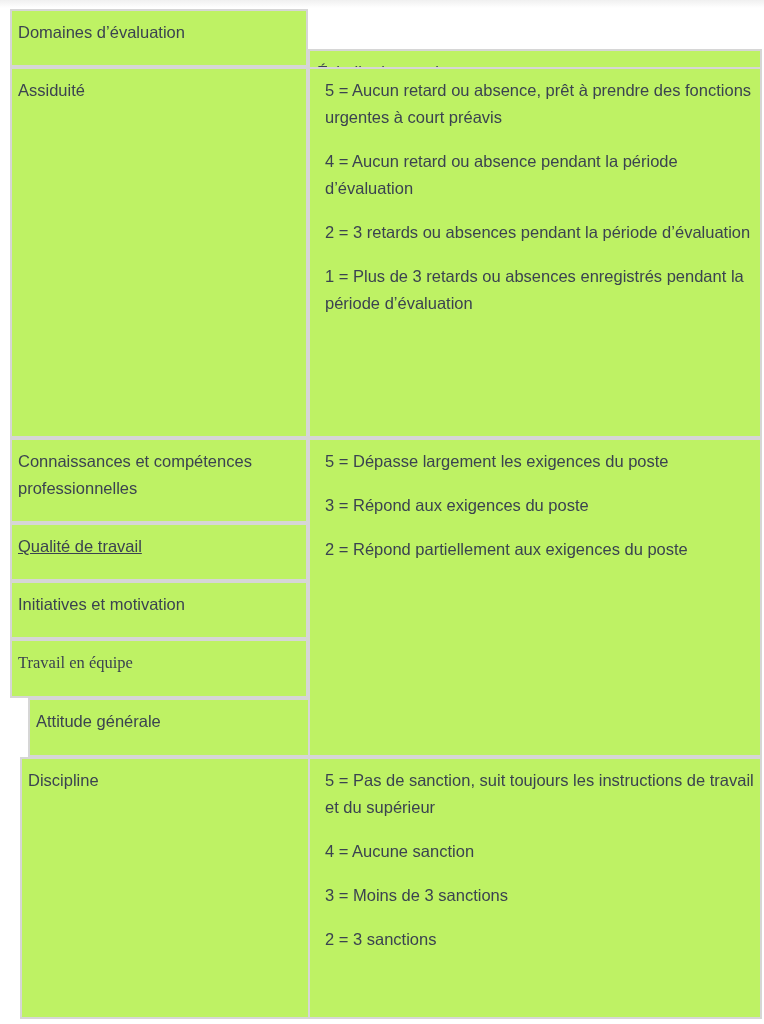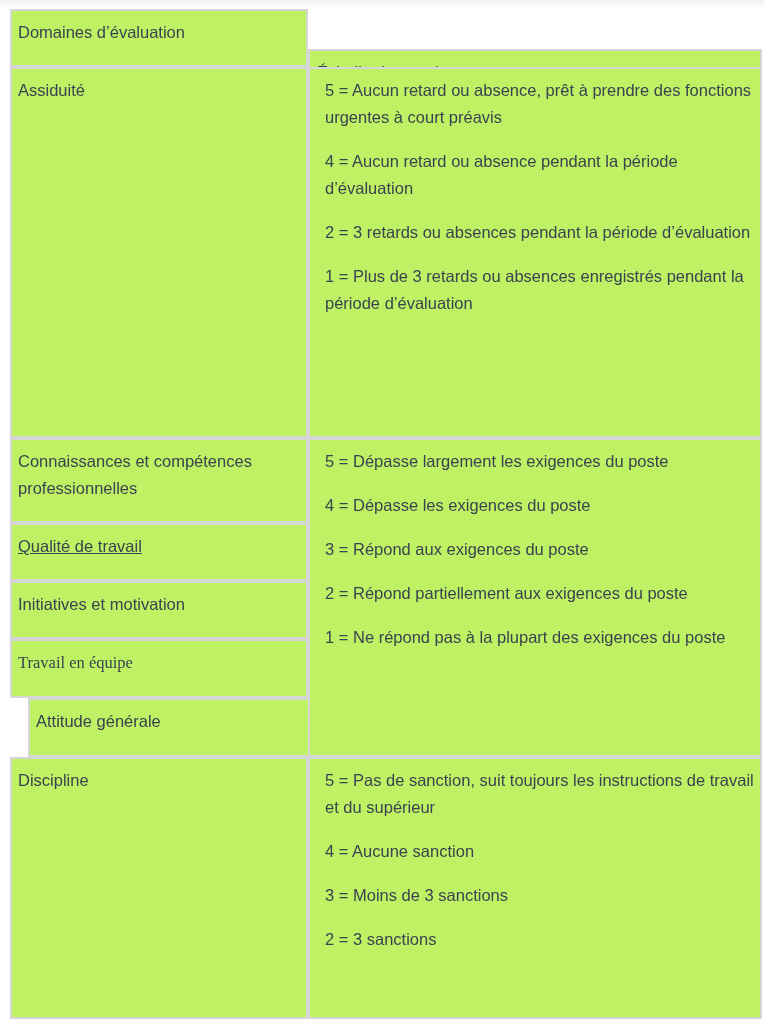--- a/index.html
+++ b/index.html
@@ -71,27 +71,25 @@
   </div>
   <div class="cell" style="left:10px; top:639px; width:298px; height:59px;font-family:Liberation Serif, serif;">
     <span>Travail en équipe</span>
   </div>
   <div class="cell" style="left:28px; top:698px; width:298px; height:59px;">
     <span>Attitude générale</span>
   </div>
 
   <div class="cell right" style="left:308px; top:438px; width:454px; height:319px;">
     <p class="para">5 = Dépasse largement les exigences du poste</p>
-    <p class="para">4 = Dépasse les exigences du poste</p>
     <p class="para">3 = Répond aux exigences du poste</p>
     <p class="para">2 = Répond partiellement aux exigences du poste</p>
-    <p class="para">1 = Ne répond pas à la plupart des exigences du poste</p>
   </div>
 
-  <div class="cell" style="left:10px; top:757px; width:298px; height:262px;">
+  <div class="cell" style="left:20px; top:757px; width:298px; height:262px;">
     <span>Discipline</span>
   </div>
   <div class="cell right" style="left:308px; top:757px; width:454px; height:262px;">
     <p class="para">5 = Pas de sanction, suit toujours les instructions de travail et du supérieur</p>
     <p class="para">4 = Aucune sanction</p>
     <p class="para">3 = Moins de 3 sanctions</p>
     <p class="para">2 = 3 sanctions</p>
   </div>
 
 </div>

